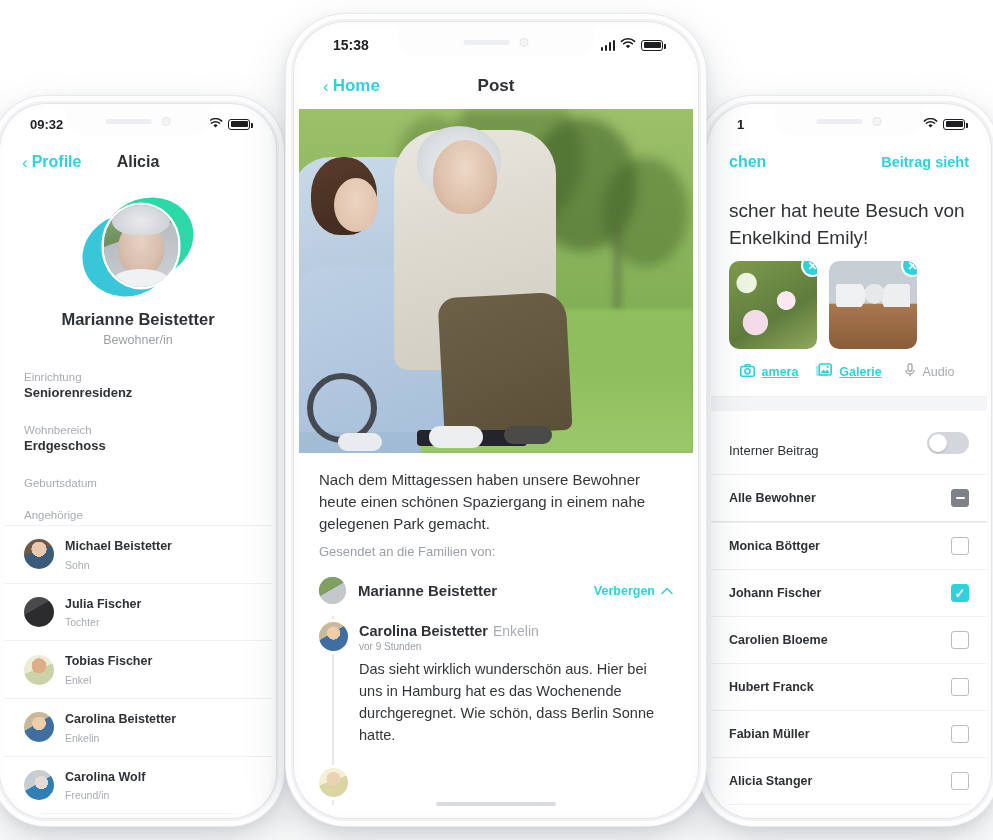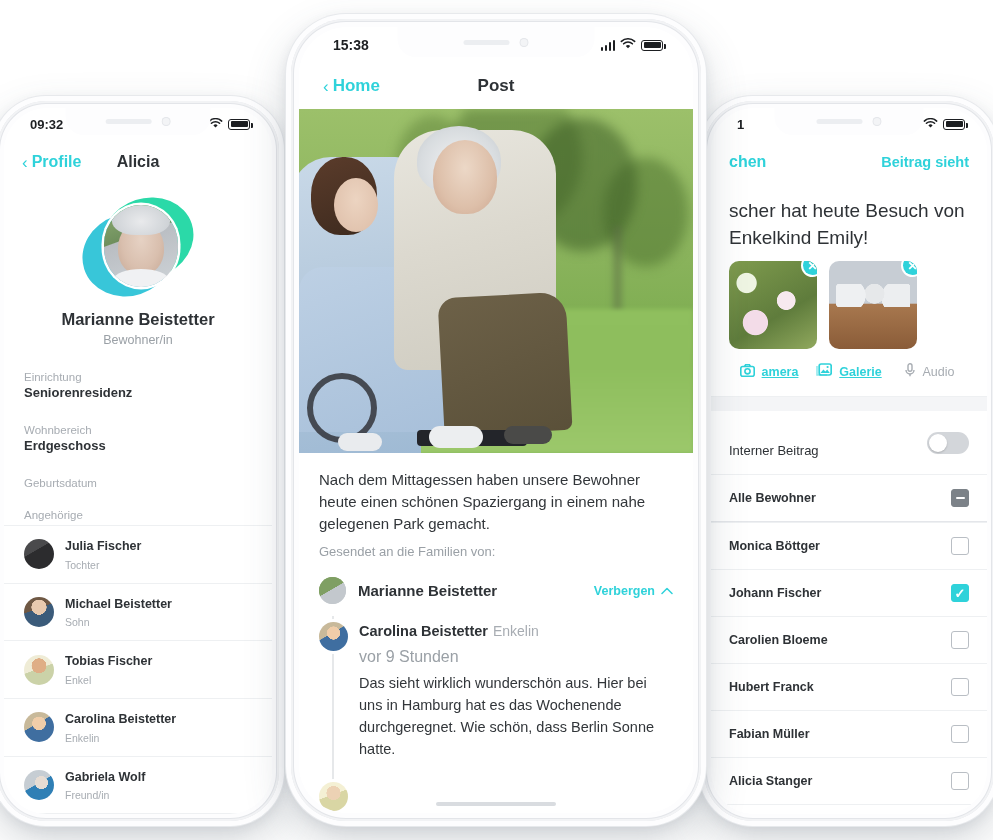--- a/index.html
+++ b/index.html
@@ -203,21 +203,21 @@
   .rec-name { font-size:15px; font-weight:700; color:#2e3236; }
   .rec-action { margin-left:auto; display:flex; align-items:center; gap:6px; color:#2fd2da; font-size:12.5px; font-weight:600; }
 
   .comments { position:relative; padding-left: 20px; }
   .comments::before { content:""; position:absolute; left:33px; top:0; bottom:8px; width:1.5px; background:#e6e8ea; }
   .cmt { position:relative; padding: 6px 22px 2px 0; }
   .cmt-head { display:flex; align-items:flex-start; gap:11px; }
   .cmt-av { width:29px;height:29px;border-radius:50%; flex:none; position:relative; z-index:2; overflow:hidden; box-shadow:0 0 0 3px #fff; }
   .cmt-name { font-size:14.5px; font-weight:700; color:#2e3236; }
   .cmt-rel { font-size:14px; color:#a7acb2; font-weight:400; margin-left:5px; }
-  .cmt-time { font-size:16px; color:#9aa0a6; margin-top:8px; }
+  .cmt-time { font-size:10px; color:#9aa0a6; margin-top:1px; }
   .cmt-body { margin: 7px 0 14px 40px; font-size:14.5px; line-height:1.5; color:#32363a; }
 
   .home-ind { position:absolute; left:50%; bottom:7px; transform:translateX(-50%); width:120px;height:4px;border-radius:3px;background:#d9dce0; z-index:30; }
 
   
   .av-face { position:absolute; inset:0; }
   .av-m1 { background: radial-gradient(circle at 50% 34%, #e8c9ae 0 30%, transparent 31%), linear-gradient(160deg,#6f5844 0 40%, #3b5b7a 41%); }
   .av-m2 { background: linear-gradient(150deg,#4a4a4c 0 38%, #2c2c2e 39%); }
   .av-m3 { background: radial-gradient(circle at 50% 36%, #dfae86 0 30%, transparent 31%), linear-gradient(160deg,#efecd6 0 46%, #cbd2a8 47%); }
   .av-m4 { background: radial-gradient(circle at 50% 38%, #f0cda9 0 28%, transparent 29%), linear-gradient(150deg,#c8b99a 0 40%, #3f6ea0 41%); }
@@ -285,34 +285,34 @@
           <div class="d-value">Seniorenresidenz</div>
           <div class="d-label">Wohnbereich</div>
           <div class="d-value">Erdgeschoss</div>
           <div class="d-label">Geburtsdatum</div>
         </div>
 
         <div class="d-section">Angehörige</div>
 
         <div class="rel-row">
           <span class="rel-av">
+              <span class="av-face av-m1"></span>
+            </span>
+          <span>
+            <span class="rel-name">Michael Beistetter</span><br>
+            <span class="rel-rel">Sohn</span>
+          </span>
+        </div>
+        <div class="rel-row">
+          <span class="rel-av">
               <span class="av-face av-m2"></span>
             </span>
           <span>
             <span class="rel-name">Julia Fischer</span><br>
             <span class="rel-rel">Tochter</span>
-          </span>
-        </div>
-        <div class="rel-row">
-          <span class="rel-av">
-              <span class="av-face av-m1"></span>
-            </span>
-          <span>
-            <span class="rel-name">Michael Beistetter</span><br>
-            <span class="rel-rel">Sohn</span>
           </span>
         </div>
         <div class="rel-row">
           <span class="rel-av">
               <span class="av-face av-m3"></span>
             </span>
           <span>
             <span class="rel-name">Tobias Fischer</span><br>
             <span class="rel-rel">Enkel</span>
           </span>
@@ -324,21 +324,21 @@
           <span>
             <span class="rel-name">Carolina Beistetter</span><br>
             <span class="rel-rel">Enkelin</span>
           </span>
         </div>
         <div class="rel-row">
           <span class="rel-av">
               <span class="av-face av-m5"></span>
             </span>
           <span>
-            <span class="rel-name">Gabriela Wolf</span><br>
+            <span class="rel-name">Carolina Wolf</span><br>
             <span class="rel-rel">Freund/in</span>
           </span>
         </div>
         <div style="border-top:1px solid #eef0f2;height:40px;background:#fff"></div>
       </div>
     </div>
   </div>
 
   <div class="phone" id="phone-right">
     <div class="inner-ring"></div>

